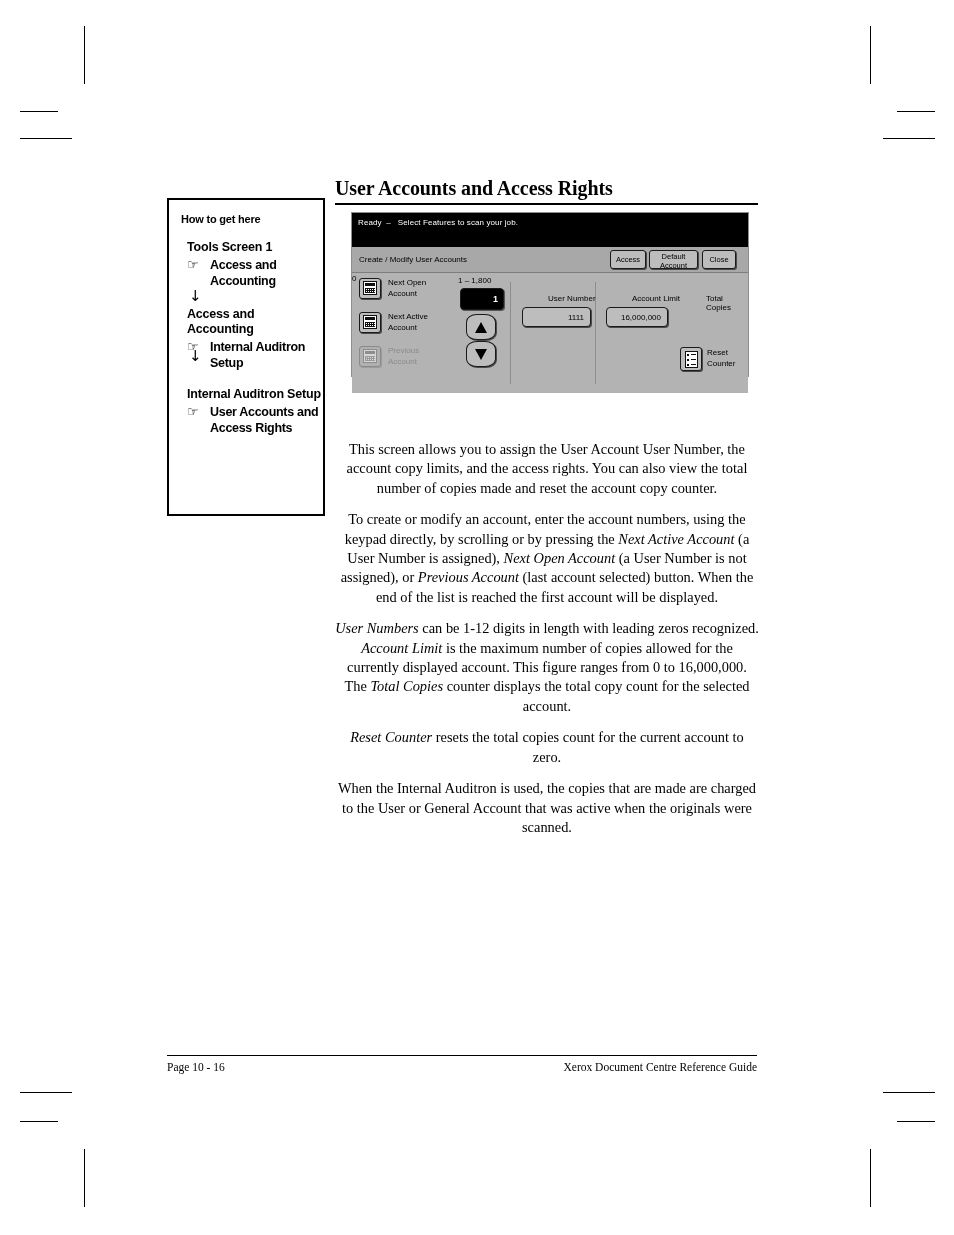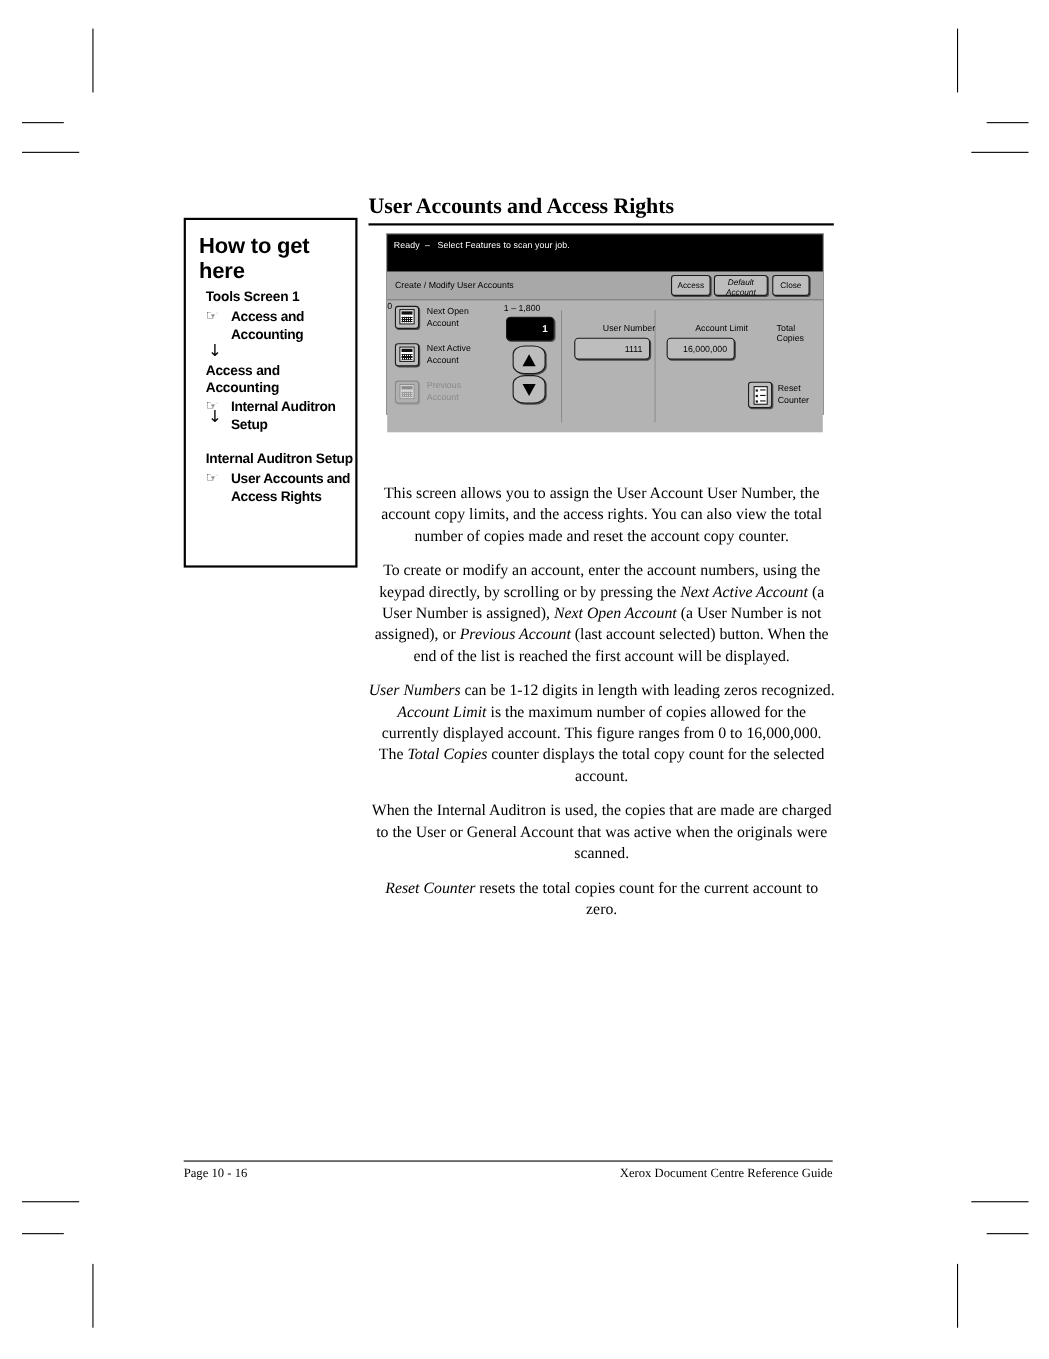--- a/index.html
+++ b/index.html
@@ -50,22 +50,22 @@
     top: 198px;
     width: 158px;
     height: 318px;
     border: 2px solid #000;
     box-sizing: border-box;
     background: #fff;
   }
   #howto-title {
     font-family: "Liberation Sans", sans-serif;
     font-weight: bold;
-    font-size: 20px;
-    margin: 13px 0 4px 12px;
+    font-size: 11px;
+    margin: 13px 0 15px 12px;
     letter-spacing: -0.2px;
   }
   .ht-head {
     font-family: "Liberation Sans", sans-serif;
     font-weight: bold;
     font-size: 12.5px;
     margin-left: 18px;
     line-height: 15px;
     letter-spacing: -0.2px;
   }
@@ -147,21 +147,21 @@
     border-radius: 3px;
     box-shadow: 1px 1px 0 #4a4a4a;
     font-size: 7.5px;
     color: #000;
     text-align: center;
     box-sizing: border-box;
     line-height: 9px;
     padding-top: 4px;
   }
   #btn-access   { left: 258px; width: 36px; height: 19px; }
-  #btn-default  { left: 297px; width: 49px; height: 19px; padding-top: 1px; font-style: italic; }
+  #btn-default  { left: 297px; width: 49px; height: 19px; padding-top: 1px; }
   #btn-close    { left: 350px; width: 34px; height: 19px; }
 
   #panel-body {
     position: absolute;
     left: 0; top: 61px;
     width: 100%;
     height: 119px;
     background: #b3b3b3;
   }
 
@@ -500,19 +500,19 @@
       </div>
     <div id="reset-label">Reset
 Counter</div>
   </div>
 </div>
 
 <div id="body-copy">
   <p>This screen allows you to assign the User Account User Number, the account copy limits, and the access rights. You can also view the total number of copies made and reset the account copy counter.</p>
   <p><span>To create or modify an account, enter the account numbers, using the keypad directly, by scrolling or by pressing the </span><i>Next Active Account</i><span> (a User Number is assigned), </span><i>Next Open Account</i><span> (a User Number is not assigned), or </span><i>Previous Account</i><span> (last account selected) button. When the end of the list is reached the first account will be displayed.</span></p>
   <p><i>User Numbers</i><span> can be 1-12 digits in length with leading zeros recognized. </span><i>Account Limit</i><span> is the maximum number of copies allowed for the currently displayed account. This figure ranges from 0 to 16,000,000. The </span><i>Total Copies</i><span> counter displays the total copy count for the selected account.</span></p>
+  <p><i>Reset Counter</i><span> resets the total copies count for the current account to zero.</span></p>
   <p>When the Internal Auditron is used, the copies that are made are charged to the User or General Account that was active when the originals were scanned.</p>
-  <p><i>Reset Counter</i><span> resets the total copies count for the current account to zero.</span></p>
 </div>
 
 <div id="footer-rule"></div>
 <div id="footer-left">Page 10 - 16</div>
 <div id="footer-right">Xerox Document Centre Reference Guide</div>
 
 </body></html>

